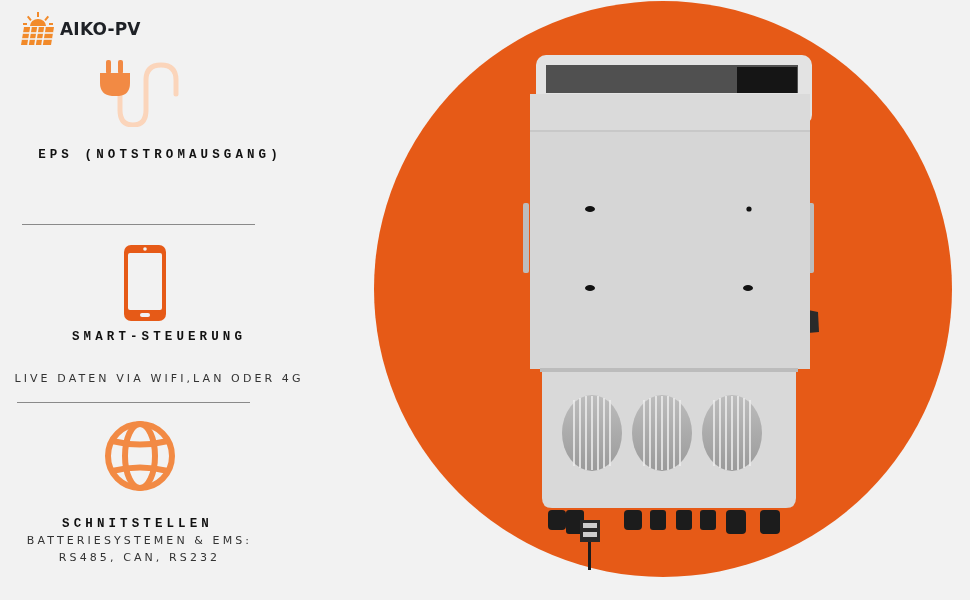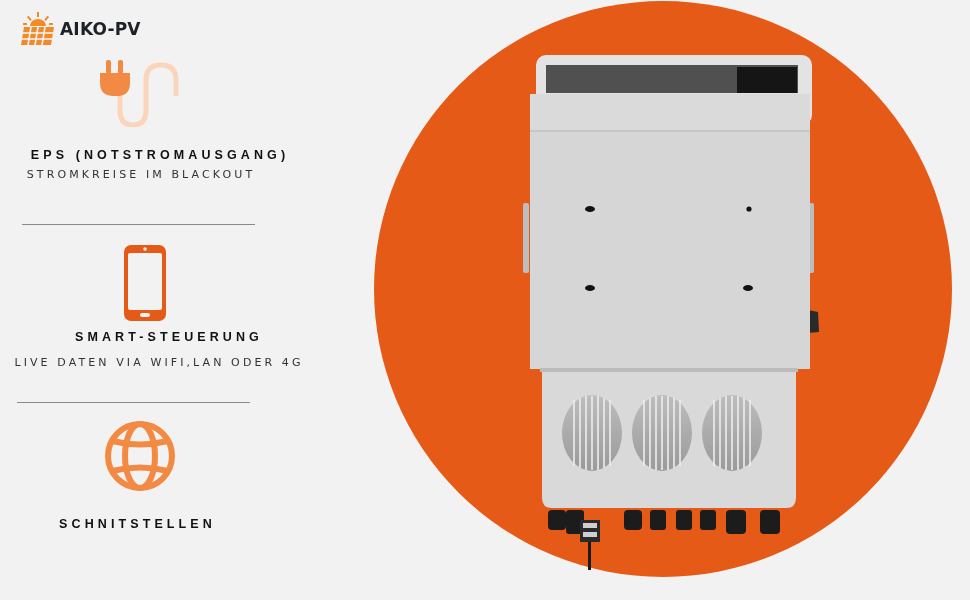--- a/index.html
+++ b/index.html
@@ -16,21 +16,21 @@
   .logo-mark { width: 40px; height: 34px; }
   .logo-text {
     font-family: "DejaVu Sans", sans-serif;
     font-weight: bold; font-size: 17px; color: #1e2126;
     margin-left: 2px; letter-spacing: 0.2px;
   }
 
   .icon { display: block; }
 
   .feature-title {
-    font-family: Liberation Sans, sans-serif;
+    font-family: Liberation Mono, monospace;
     font-weight: bold; font-size: 12.5px; color: #111;
     letter-spacing: 4.1px; text-align: center; white-space: nowrap;
   }
   .feature-desc {
     font-family: "DejaVu Sans", sans-serif;
     font-size: 11px; color: #333;
     letter-spacing: 3.1px; text-align: center; line-height: 17px;
     white-space: nowrap;
   }
   .divider { height: 1px; background: #8a8a8a; }
@@ -68,46 +68,47 @@
 </div>
 
 <svg class="abs icon" style="left:88px;top:55px;width:105px;height:72px" viewBox="0 0 105 72">
   <path d="M32 36 L32 55 Q32 70 45 70 Q58 70 58 55 L58 25 Q58 10 73 10 Q88 10 88 25 L88 39" fill="none" stroke="#fbd5bb" stroke-width="5" stroke-linecap="round"></path>
   <rect x="18" y="5" width="5" height="14" rx="2" fill="#f28a44"></rect>
   <rect x="30" y="5" width="5" height="14" rx="2" fill="#f28a44"></rect>
   <path d="M12 18 L42 18 L42 28 Q42 40 31 41 L24 41 Q12 40 12 28 Z" fill="#f28a44"></path>
 </svg>
 <div class="abs feature-title" style="left:0;width:320px;top:148px">EPS (NOTSTROMAUSGANG)</div>
 <div class="abs feature-desc" style="left:0;width:282px;top:166px">
-  <div>STROMKREISE IM BLACKOUT</div>
 </div>
 <div class="abs divider" style="left:22px;top:224px;width:233px"></div>
 
 <svg class="abs icon" style="left:123px;top:244px;width:44px;height:78px" viewBox="0 0 44 78">
   <rect x="1" y="1" width="42" height="76" rx="7" fill="#e65a17"></rect>
   <rect x="5" y="9" width="34" height="57" rx="2" fill="#f2f2f2"></rect>
   <circle cx="22" cy="5" r="1.8" fill="#f2f2f2"></circle>
   <rect x="17" y="69" width="10" height="4" rx="2" fill="#f2f2f2"></rect>
 </svg>
-<div class="abs feature-title" style="left:14px;width:310px;top:330px">SMART-STEUERUNG</div>
-<div class="abs feature-desc" style="left:0;width:318px;top:354px">
+<div class="abs feature-title" style="left:4px;width:310px;top:330px">SMART-STEUERUNG</div>
+<div class="abs feature-desc" style="left:0;width:318px;top:370px">
   <div>LIVE DATEN VIA WIFI,LAN ODER 4G</div>
 </div>
 <div class="abs divider" style="left:17px;top:402px;width:233px"></div>
 
 <svg class="abs icon" style="left:104px;top:420px;width:72px;height:72px" viewBox="0 0 72 72">
   <g fill="none" stroke="#f28a44" stroke-width="6">
     <circle cx="36" cy="36" r="32"></circle>
     <ellipse cx="36" cy="36" rx="15" ry="32"></ellipse>
     <path d="M8 21 Q36 28 64 21"></path>
     <path d="M8 51 Q36 44 64 51"></path>
   </g>
 </svg>
 <div class="abs feature-title" style="left:0;width:275px;top:517px">SCHNITSTELLEN</div>
 <div class="abs feature-desc" style="left:0;width:279px;top:532px">
+  <div>BATTERIESYSTEMEN &amp; EMS:</div>
+  <div>RS485, CAN, RS232</div>
 </div>
 
 <div class="abs circle"></div>
 
 <svg class="abs device" viewBox="0 0 300 530">
   <defs>
     <linearGradient id="fan" x1="0" x2="0" y1="0" y2="1">
       <stop offset="0" stop-color="#bdbdbd"></stop>
       <stop offset="1" stop-color="#9a9a9a"></stop>
     </linearGradient>

